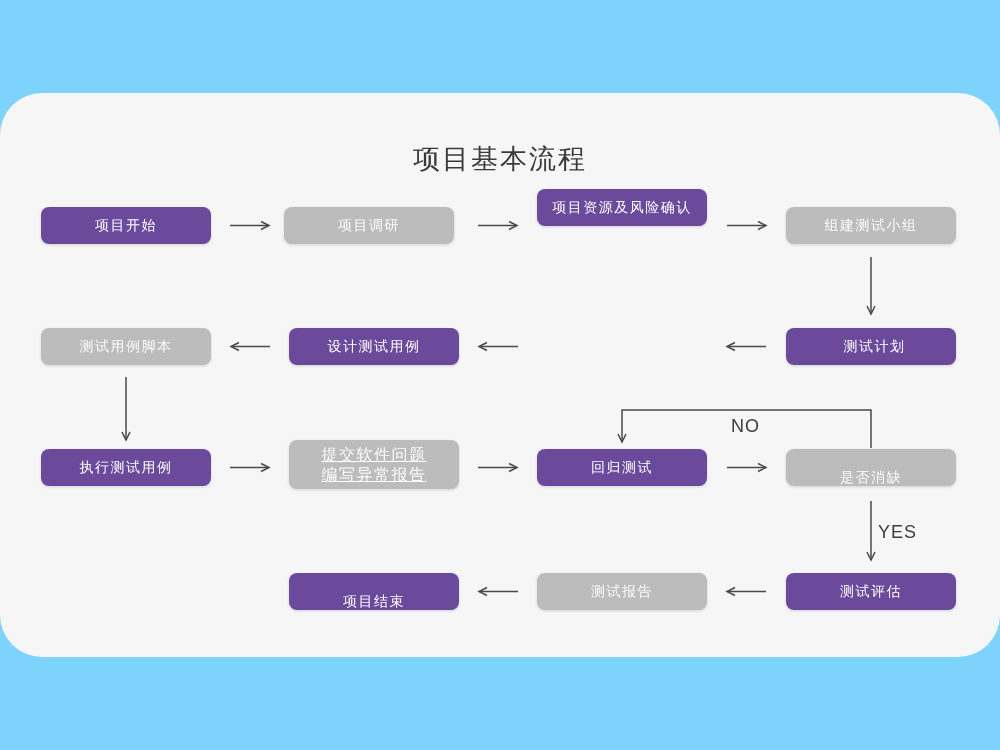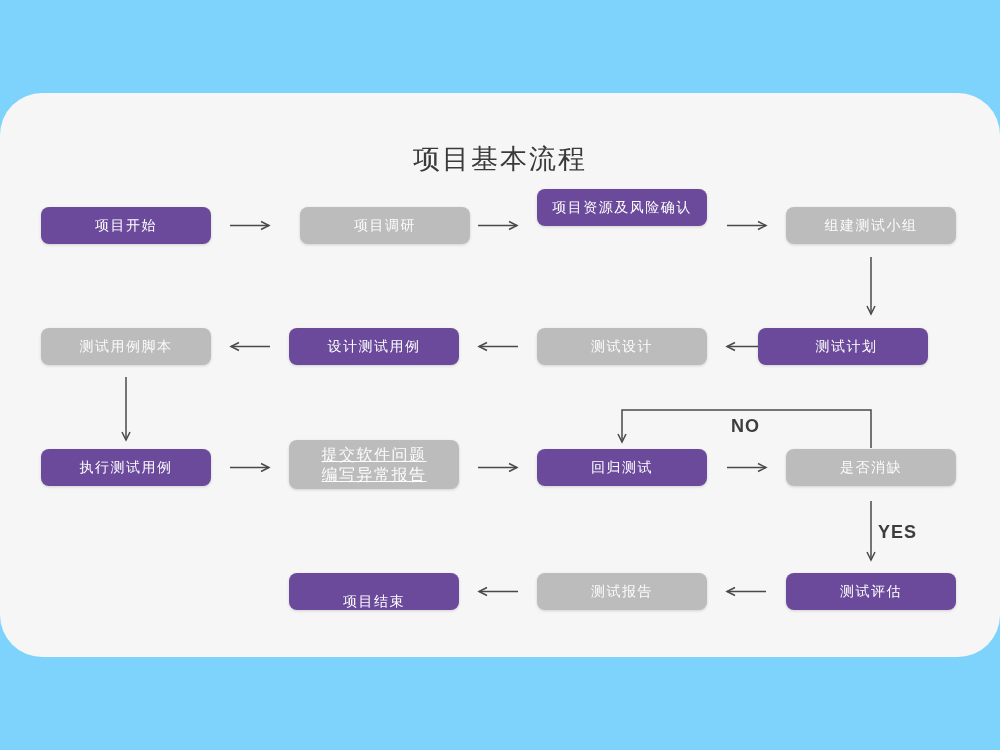--- a/index.html
+++ b/index.html
@@ -26,21 +26,21 @@
     position:absolute;width:170px;height:37px;border-radius:8px;
     display:flex;flex-direction:column;align-items:center;justify-content:center;
     font-size:14px;letter-spacing:1.5px;line-height:1.25;
     box-shadow:0 1px 3px rgba(0,0,0,0.15);
     box-sizing:border-box;text-align:center;
   }
   .node.purple{background:var(--purple);color:#ffffff;}
   .node.gray{background:var(--gray);color:rgba(255,255,255,0.95);}
   .node.tall{height:49px;font-size:16px;}
   .edge-label{
-    position:absolute;font-size:18px;color:#3d3d3d;letter-spacing:1px;font-weight:700;
+    position:absolute;font-size:18px;color:#3d3d3d;letter-spacing:1px;font-weight:400;
   }
   svg.arrows{position:absolute;left:0;top:0;width:1000px;height:750px;pointer-events:none;}
 </style>
 </head>
 <body>
 
 <div id="screen">
   <div class="card"></div>
 
   <div class="title">项目基本流程</div>
@@ -77,54 +77,51 @@
       <line x1="518" y1="591.5" x2="479" y2="591.5" marker-end="url(#ah)"></line>
     </g>
   </svg>
 
   <div class="edge-label" style="left:731px;top:416px;">NO</div>
   <div class="edge-label" style="left:878px;top:522px;">YES</div>
 
   <div class="node purple" style="left:41px;top:207px;">
     <span>项目开始</span>
   </div>
-  <div class="node gray" style="left:300px;top:207px;">
+  <div class="node gray" style="left:284px;top:207px;">
     <span>项目调研</span>
   </div>
   <div class="node purple" style="left:537px;top:189px;">
     <span>项目资源及风险确认</span>
   </div>
   <div class="node gray" style="left:41px;top:328px;">
     <span>测试用例脚本</span>
   </div>
 
   <div class="node gray" style="left:786px;top:207px;">
     <span>组建测试小组</span>
   </div>
   <div class="node purple" style="left:289px;top:328px;text-align:center;">
     <span>设计测试用例</span>
   </div>
-  <div class="node gray" style="left:537px;top:328px;">
-    <span>测试设计</span>
-  </div>
-  <div class="node purple" style="left:758px;top:328px;padding-left:7px;">
+  <div class="node purple" style="left:786px;top:328px;padding-left:7px;">
     <span>测试计划</span>
   </div>
 
   <div class="node purple" style="left:41px;top:449px;">
     <span>执行测试用例</span>
   </div>
   <div class="node gray tall" style="left:289px;top:440px;text-decoration:underline;">
     <span>提交软件问题</span>
     <span>编写异常报告</span>
   </div>
   <div class="node purple" style="left:537px;top:449px;">
     <span>回归测试</span>
   </div>
-  <div class="node gray" style="left:786px;top:449px;">
+  <div class="node gray" style="left:786px;top:449px;justify-content:flex-end;">
     <span>是否消缺</span>
   </div>
 
   <div class="node purple" style="left:289px;top:573px;justify-content:flex-end;">
     <span>项目结束</span>
   </div>
   <div class="node gray" style="left:537px;top:573px;">
     <span>测试报告</span>
   </div>
   <div class="node purple" style="left:786px;top:573px;">

